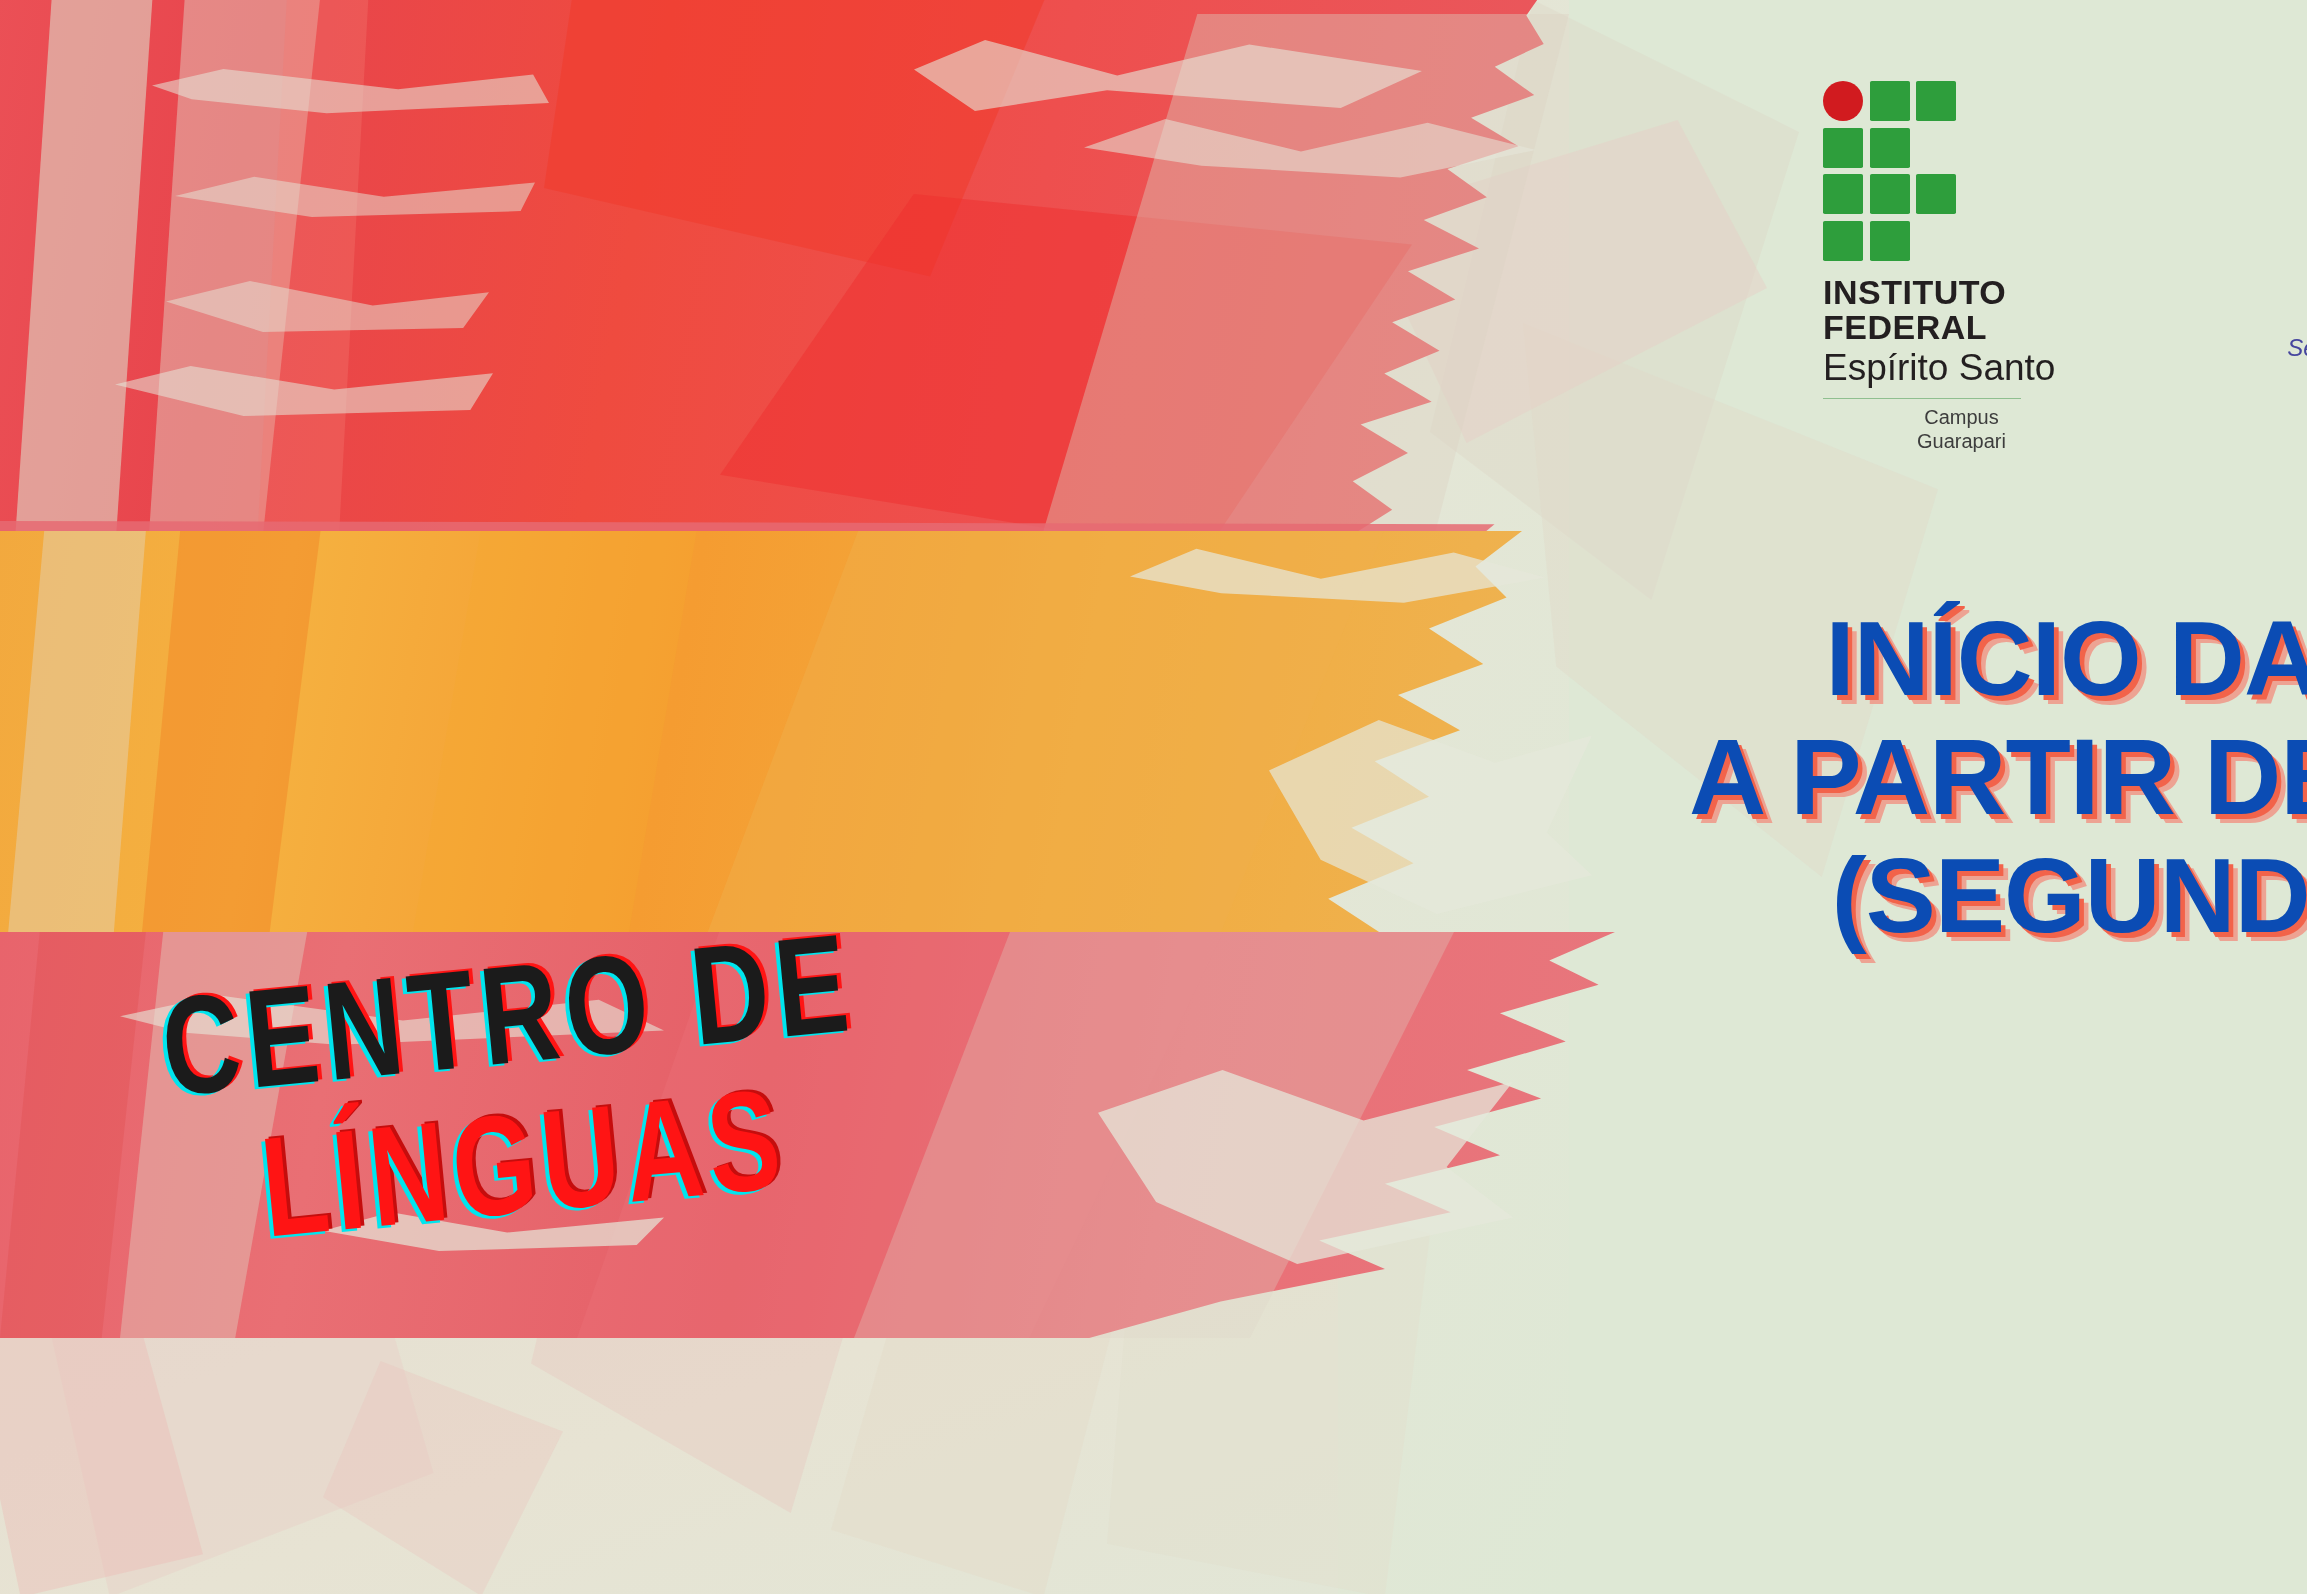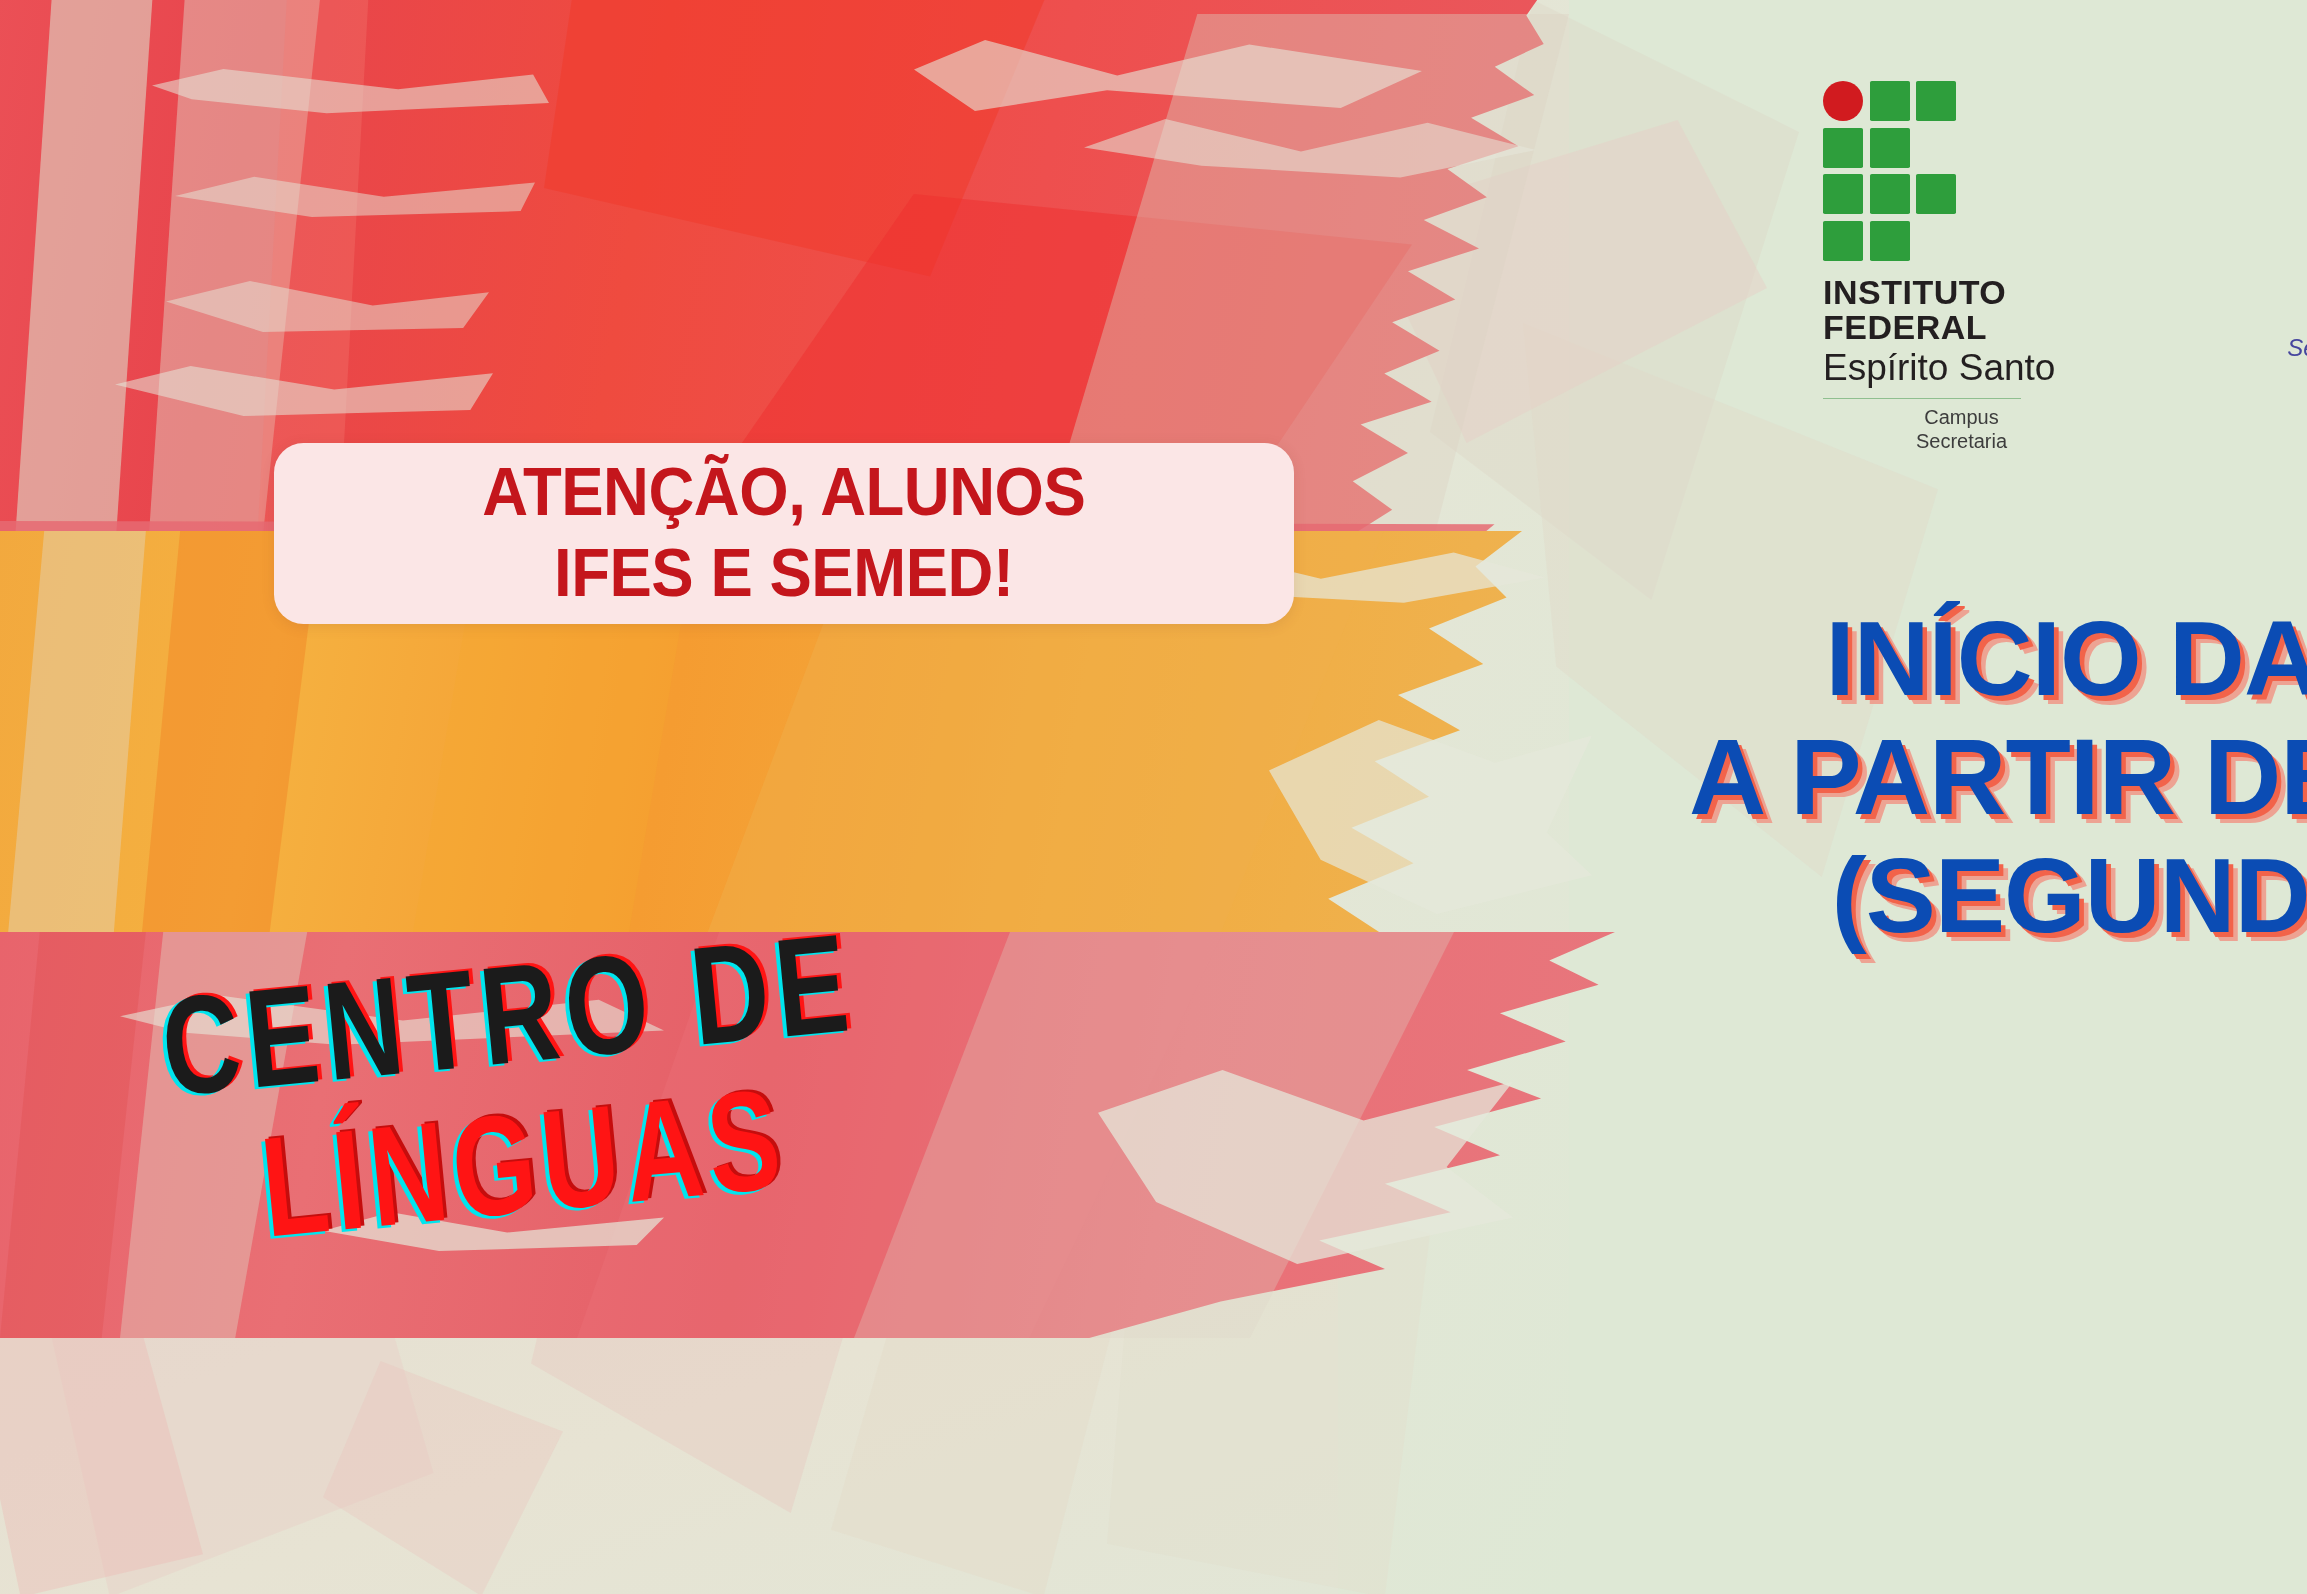--- a/index.html
+++ b/index.html
@@ -248,24 +248,20 @@
     <div class="ov" style="left:120px;top:932px;width:360px;height:406px;background:#e0d1c4;opacity:.42;clip-path:polygon(12% 0%,52% 0%,32% 100%,0% 100%);"></div>
     <div class="ov" style="left:0px;top:932px;width:221px;height:406px;background:#e14a4a;opacity:.32;clip-path:polygon(18% 0%,66% 0%,46% 100%,0% 100%);"></div>
     <div class="ov" style="left:577px;top:932px;width:646px;height:406px;background:#ea7077;opacity:.40;clip-path:polygon(22% 0%,100% 0%,70% 100%,0% 100%);"></div>
     <div class="ov" style="left:854px;top:932px;width:600px;height:406px;background:#dfd4c6;opacity:.30;clip-path:polygon(26% 0%,100% 0%,66% 100%,0% 100%);"></div>
 
     <div class="torn" style="left:323px;top:1209px;width:341px;height:42px;opacity:.7;clip-path:polygon(0% 52%,20% 8%,54% 56%,100% 20%,92% 86%,34% 100%);"></div>
     <div class="torn" style="left:1098px;top:1070px;width:415px;height:194px;opacity:.74;clip-path:polygon(0% 22%,30% 0%,64% 26%,100% 6%,84% 50%,100% 76%,48% 100%,14% 68%);"></div>
     <div class="torn" style="left:120px;top:992px;width:544px;height:55px;opacity:.6;clip-path:polygon(0% 44%,18% 6%,52% 52%,88% 14%,100% 70%,40% 96%,12% 74%);"></div>
   </div>
 
-  <div class="badge">
-    <div class="badge-l1">ATENÇÃO, ALUNOS</div>
-    <div class="badge-l2">IFES E SEMED!</div>
-  </div>
 
   <div class="ifes">
     <div class="ifes-grid">
       <div class="cell dot"></div>
       <div class="cell"></div>
       <div class="cell"></div>
 
       <div class="cell"></div>
       <div class="cell"></div>
       <div class="cell empty"></div>
@@ -276,21 +272,21 @@
 
       <div class="cell"></div>
       <div class="cell"></div>
       <div class="cell empty"></div>
     </div>
     <div class="ifes-inst">INSTITUTO</div>
     <div class="ifes-fed">FEDERAL</div>
     <div class="ifes-es">Espírito Santo</div>
     <div class="ifes-rule"></div>
     <div class="ifes-campus">Campus</div>
-    <div class="ifes-campus">Secretaria</div>
+    <div class="ifes-campus">Guarapari</div>
   </div>
 
   <div class="semed">
     <div class="semed-main">SEMED</div>
     <div class="semed-sub">Secretaria Municipal da</div>
     <div class="semed-sub">Educação</div>
   </div>
 
   <div class="headline">
     <div class="hl r1">INÍCIO DAS AULAS</div>

